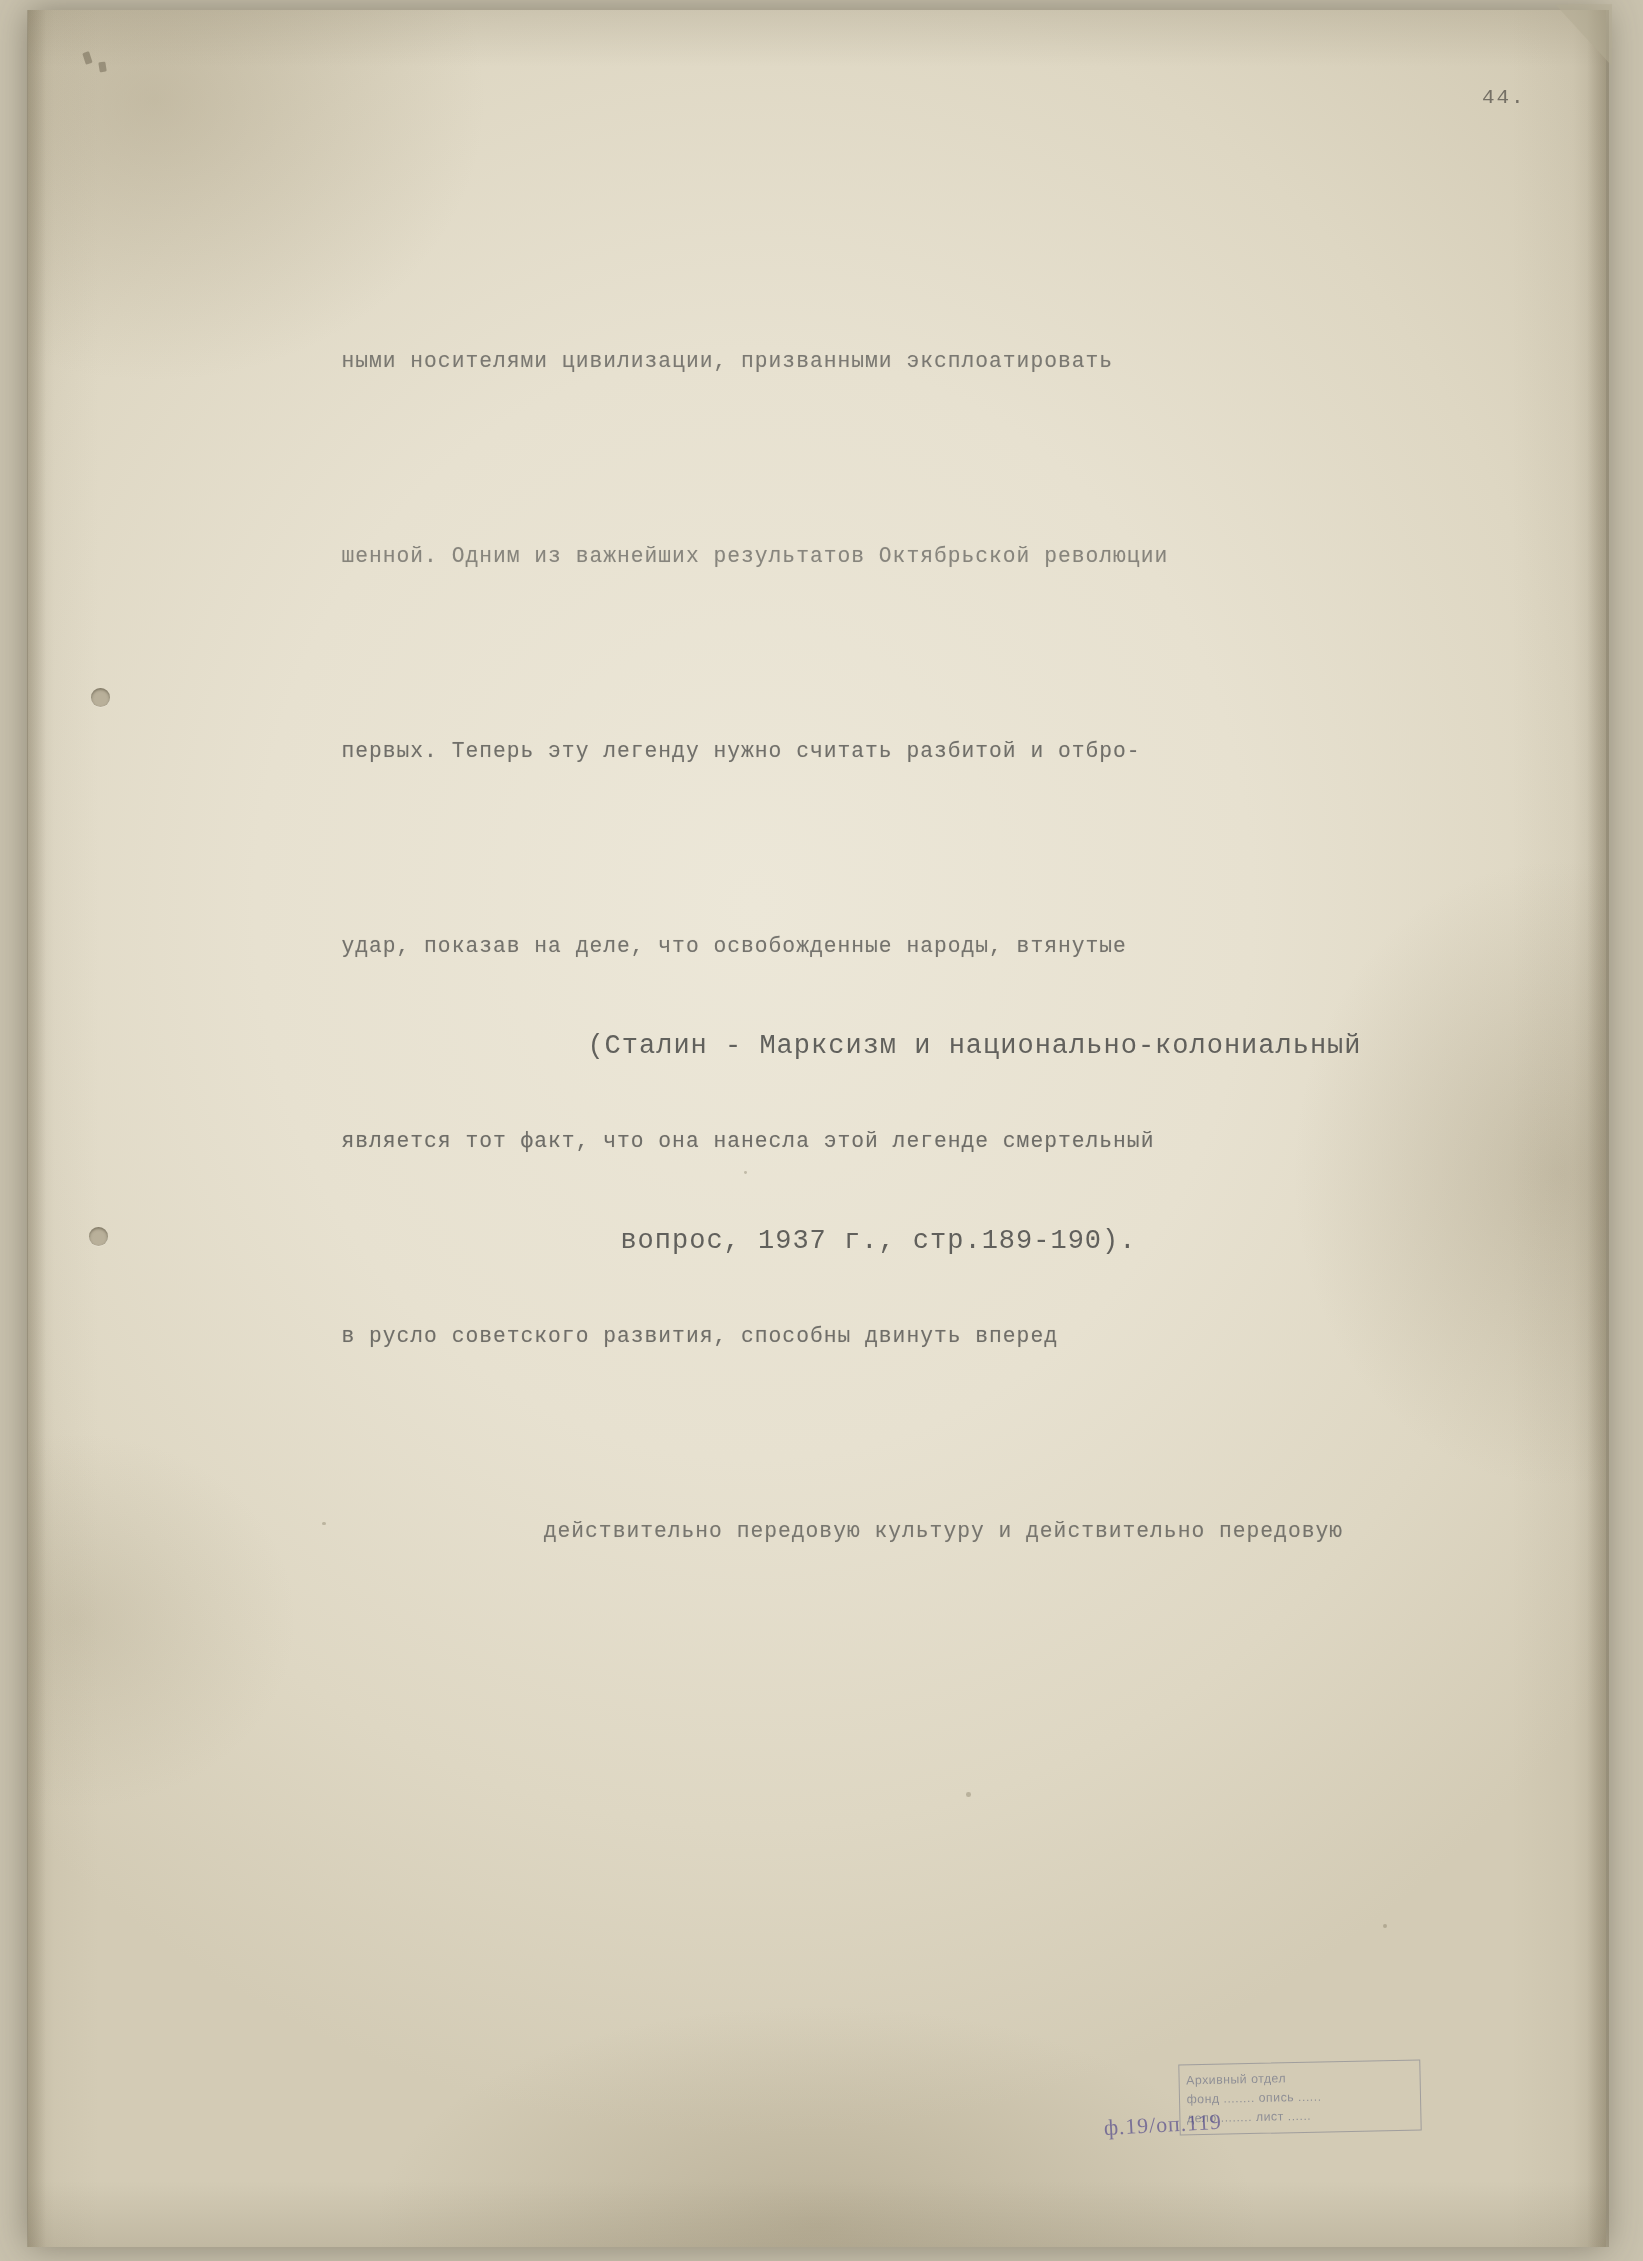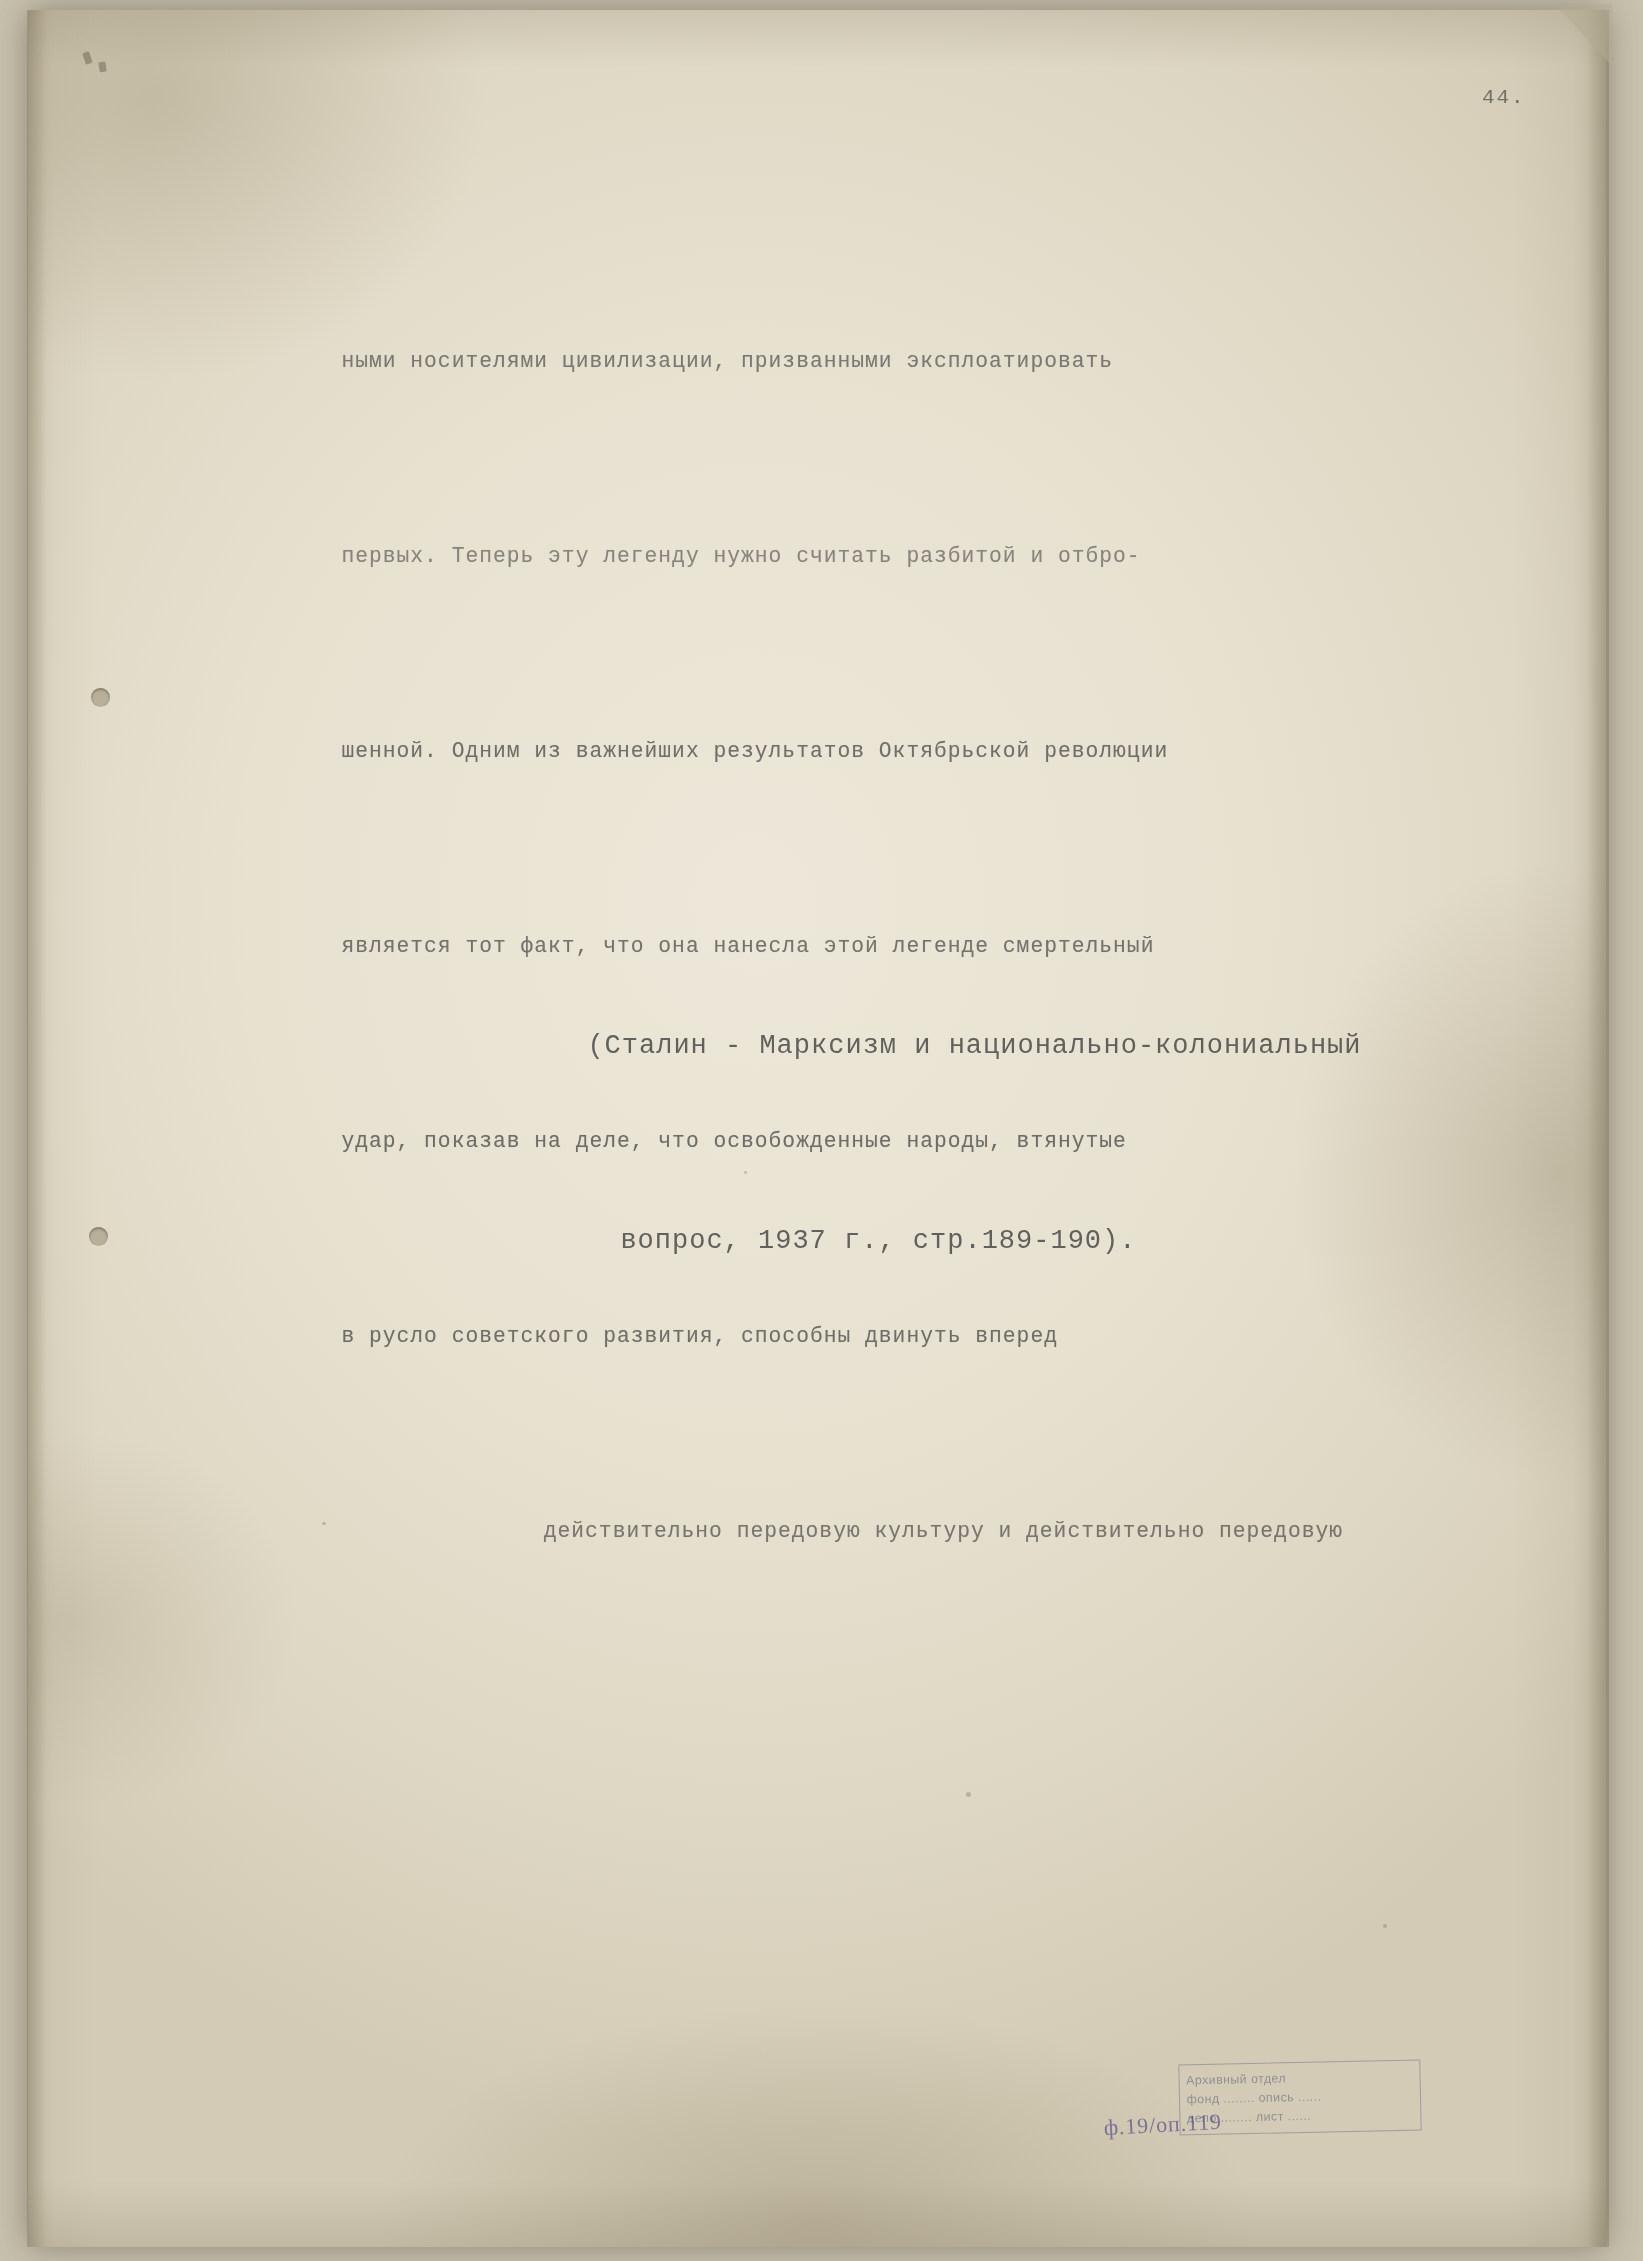--- a/index.html
+++ b/index.html
@@ -212,24 +212,24 @@
     <div class="pin pin-1"></div>
     <div class="pin pin-2"></div>
 
     <div class="hole hole-1"></div>
     <div class="hole hole-2"></div>
 
     <div class="folio">44.</div>
 
     <div class="typed">
       <span class="ln">ными носителями цивилизации, призванными эксплоатировать</span>
+      <span class="ln">шенной. Одним из важнейших результатов Октябрьской революции</span>
       <span class="ln">первых. Теперь эту легенду нужно считать разбитой и отбро-</span>
-      <span class="ln">шенной. Одним из важнейших результатов Октябрьской революции</span>
+      <span class="ln">удар, показав на деле, что освобожденные народы, втянутые</span>
       <span class="ln">является тот факт, что она нанесла этой легенде смертельный</span>
-      <span class="ln">удар, показав на деле, что освобожденные народы, втянутые</span>
       <span class="ln">в русло советского развития, способны двинуть вперед</span>
       <span class="ln">действительно передовую культуру и действительно передовую</span>
     </div>
 
     <div class="citation">
       <span class="ln">(Сталин - Марксизм и национально-колониальный</span>
       <span class="ln">вопрос, 1937 г., стр.189-190).</span>
     </div>
 
     <div class="stamp">

